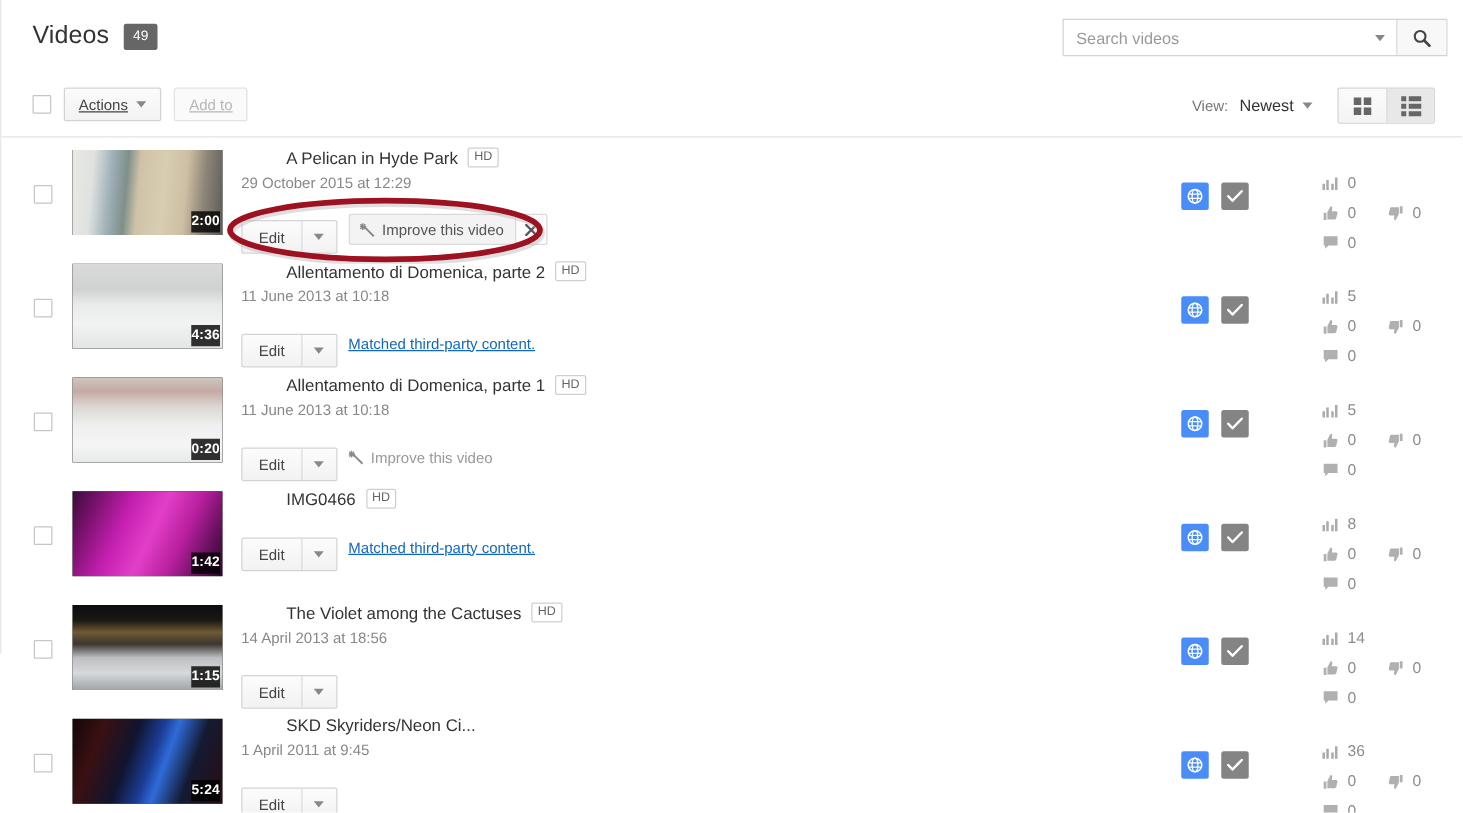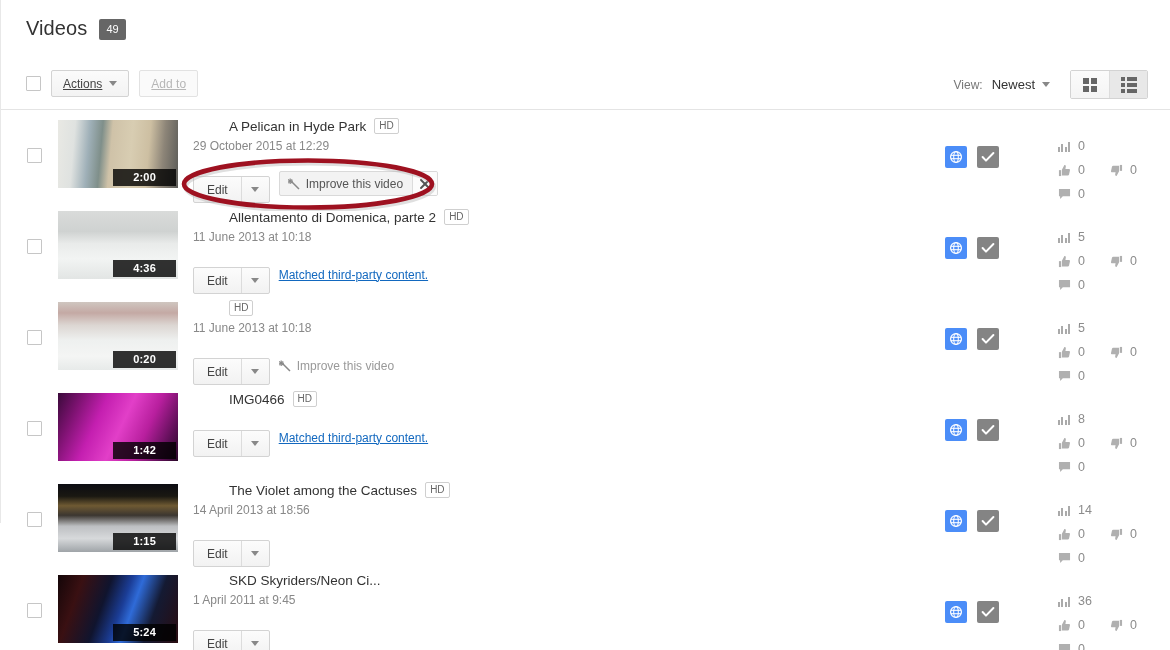--- a/index.html
+++ b/index.html
@@ -210,21 +210,21 @@
   }
   .thumb .art { position: absolute; inset: 0; }
   .dur {
     position: absolute;
     right: 2px;
     bottom: 2px;
     background: rgba(0,0,0,.8);
     color: #fff;
     font-size: 11px;
     line-height: 1;
-    padding: 3px 20px;
+    padding: 3px 0;
     font-weight: bold;
     letter-spacing: .2px;
   }
 
   .meta {
     position: absolute;
     left: 192px;
     top: 8px;
     width: 520px;
   }
@@ -391,20 +391,32 @@
 <body>
 
 <div id="page">
 
   <div class="header">
     <div class="page-title-wrap">
       <span class="page-title">Videos</span>
       <span class="count-badge">49</span>
     </div>
 
+    <div class="search-wrap">
+      <input class="search-input" type="text" placeholder="Search videos" style="">
+      <div class="search-caret">
+        <span class="caret-down"></span>
+      </div>
+      <div class="search-btn">
+        <svg width="15" height="15" viewBox="0 0 16 16">
+          <circle cx="6.5" cy="6.5" r="4.6" fill="none" stroke="#444" stroke-width="1.8"></circle>
+          <line x1="10" y1="10" x2="14.5" y2="14.5" stroke="#444" stroke-width="2.2" stroke-linecap="round"></line>
+        </svg>
+      </div>
+    </div>
   </div>
 
   <div class="toolbar">
     <div class="toolbar-left">
       <span class="cb"></span>
       <span class="btn">
         <span>Actions</span>
         <span class="caret-down"></span>
       </span>
       <span class="btn disabled">Add to</span>
@@ -630,20 +642,21 @@
         </span>
       </div>
       <div class="row">
         <span class="cb row-cb"></span>
         <span class="thumb">
           <span class="art" style="background:linear-gradient(180deg,#cfc6c0 0%,#c4a9a4 16%,#dcd6d2 34%,#eef0ef 56%,#f4f5f4 80%,#e7eae9 100%);"></span>
           <span class="dur">0:20</span>
         </span>
         <span class="meta">
           <span class="title-line">
+            <span class="vtitle">Allentamento di Domenica, parte 1</span>
             <span class="hd">HD</span>
           </span>
           <div class="vdate">11 June 2013 at 10:18</div>
           <div class="actions">
             <span class="split">
               <span class="edit">Edit</span>
               <span class="arrow">
                 <span class="caret-down"></span>
               </span>
             </span>

